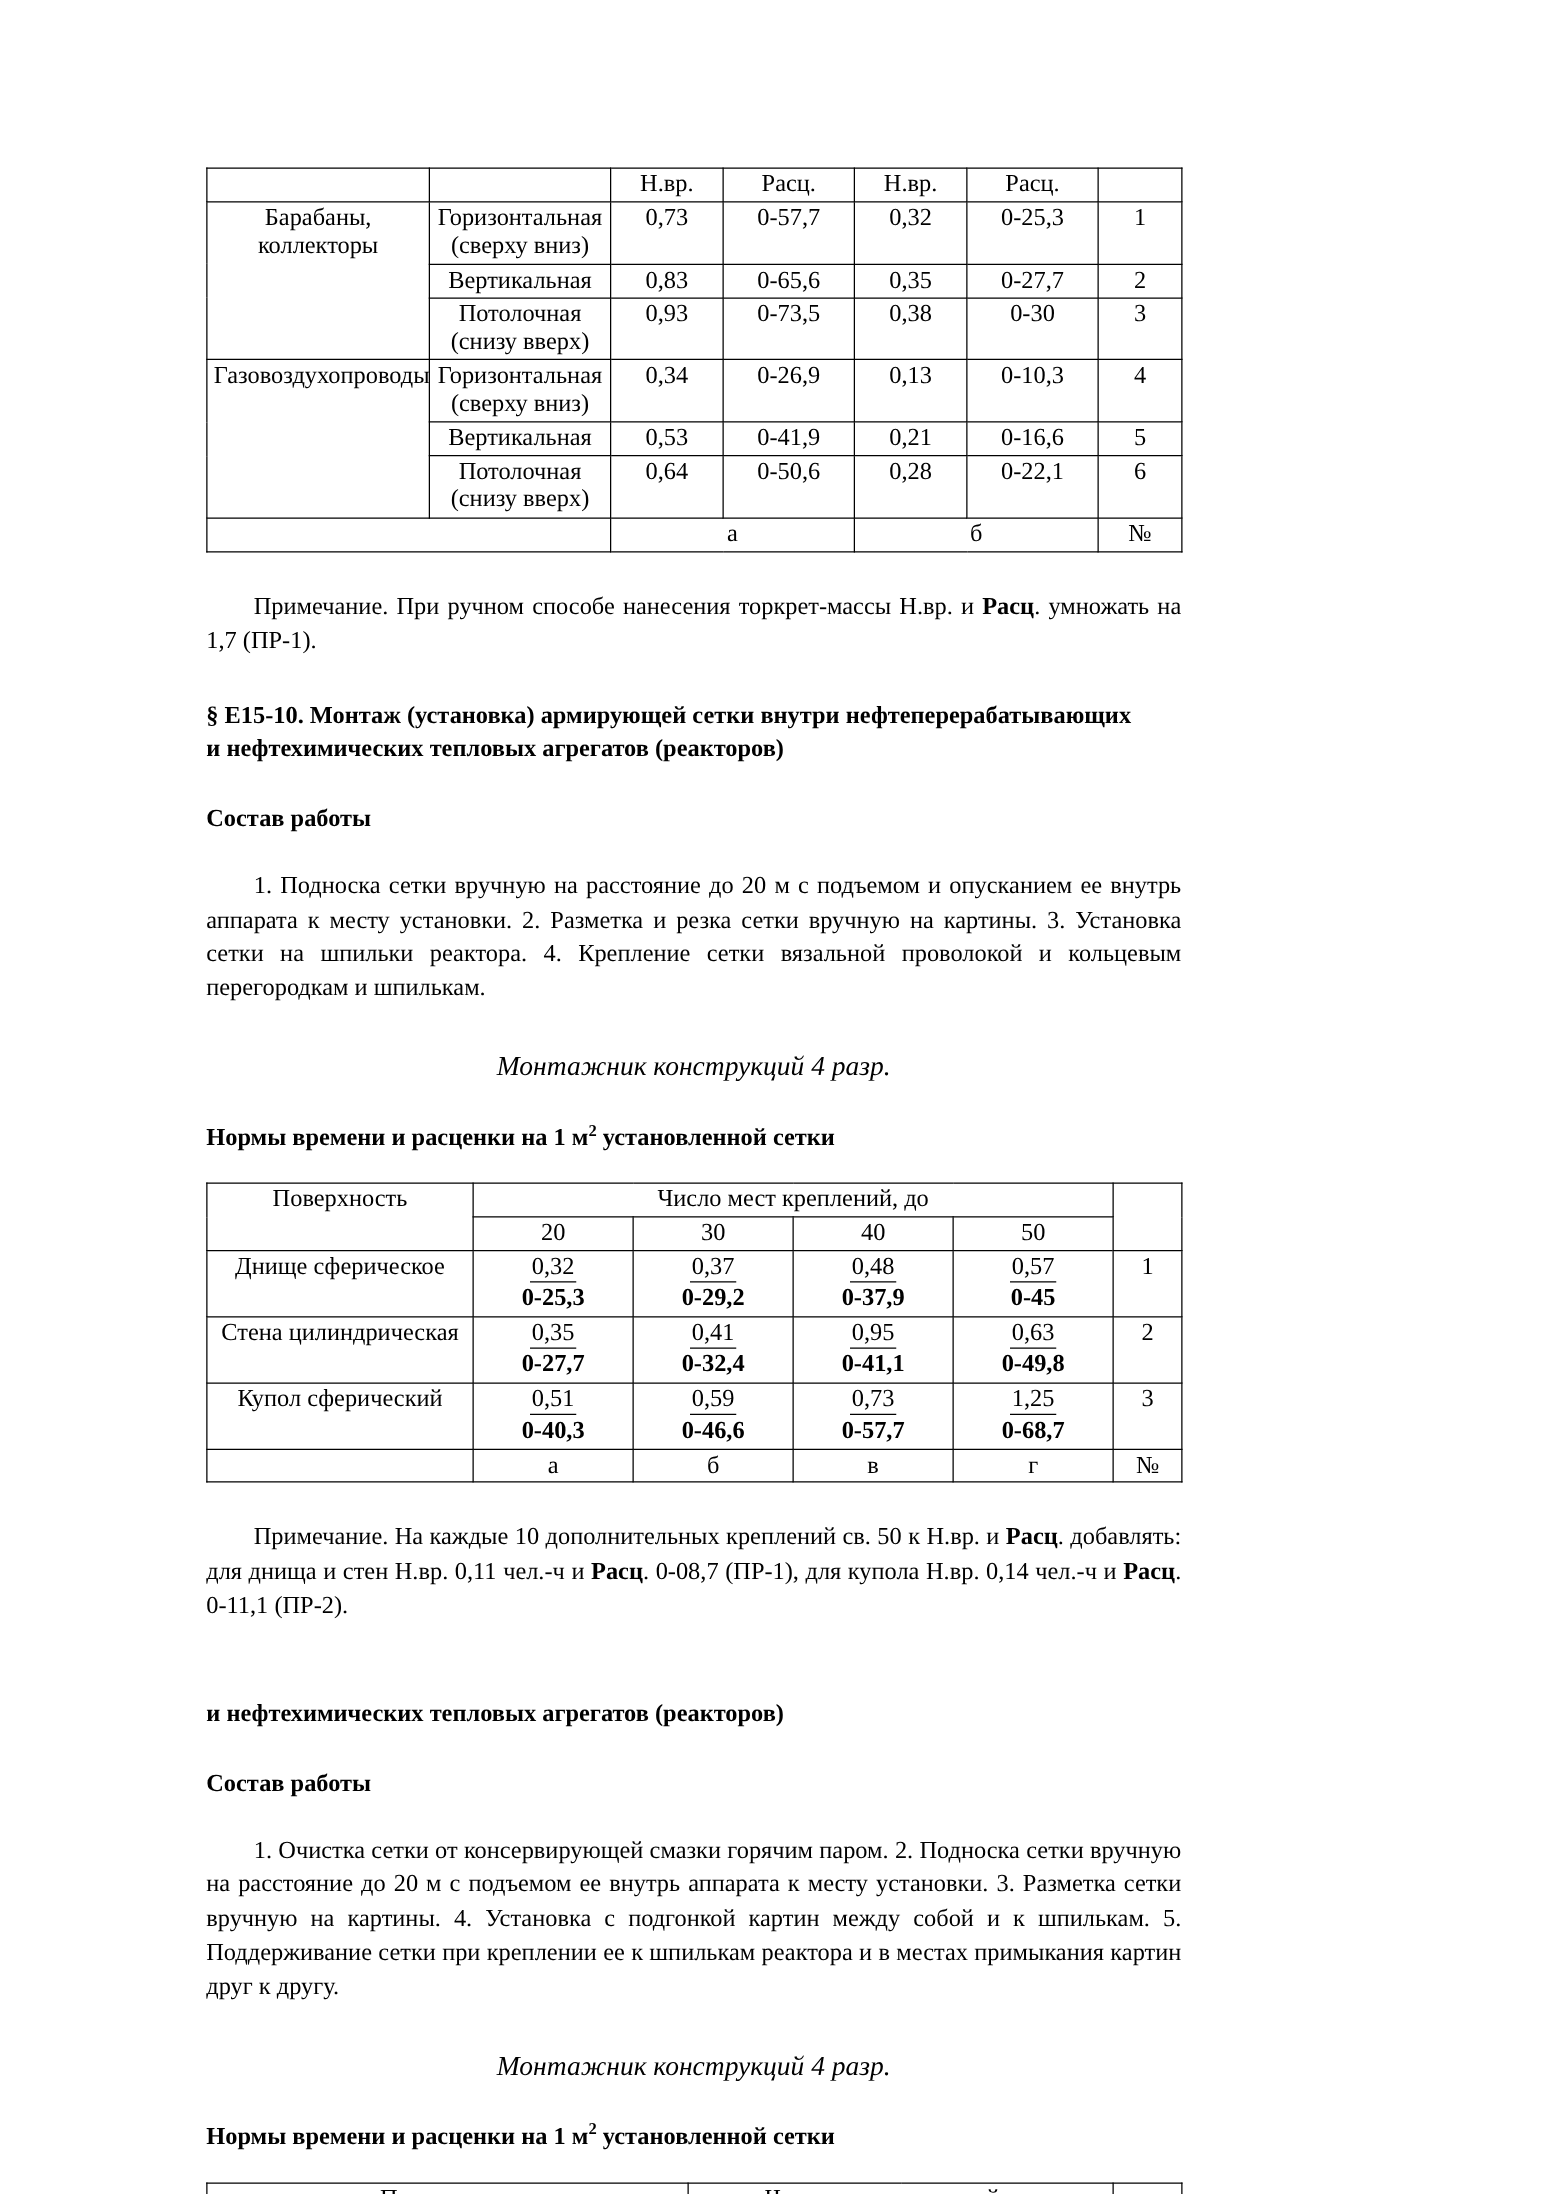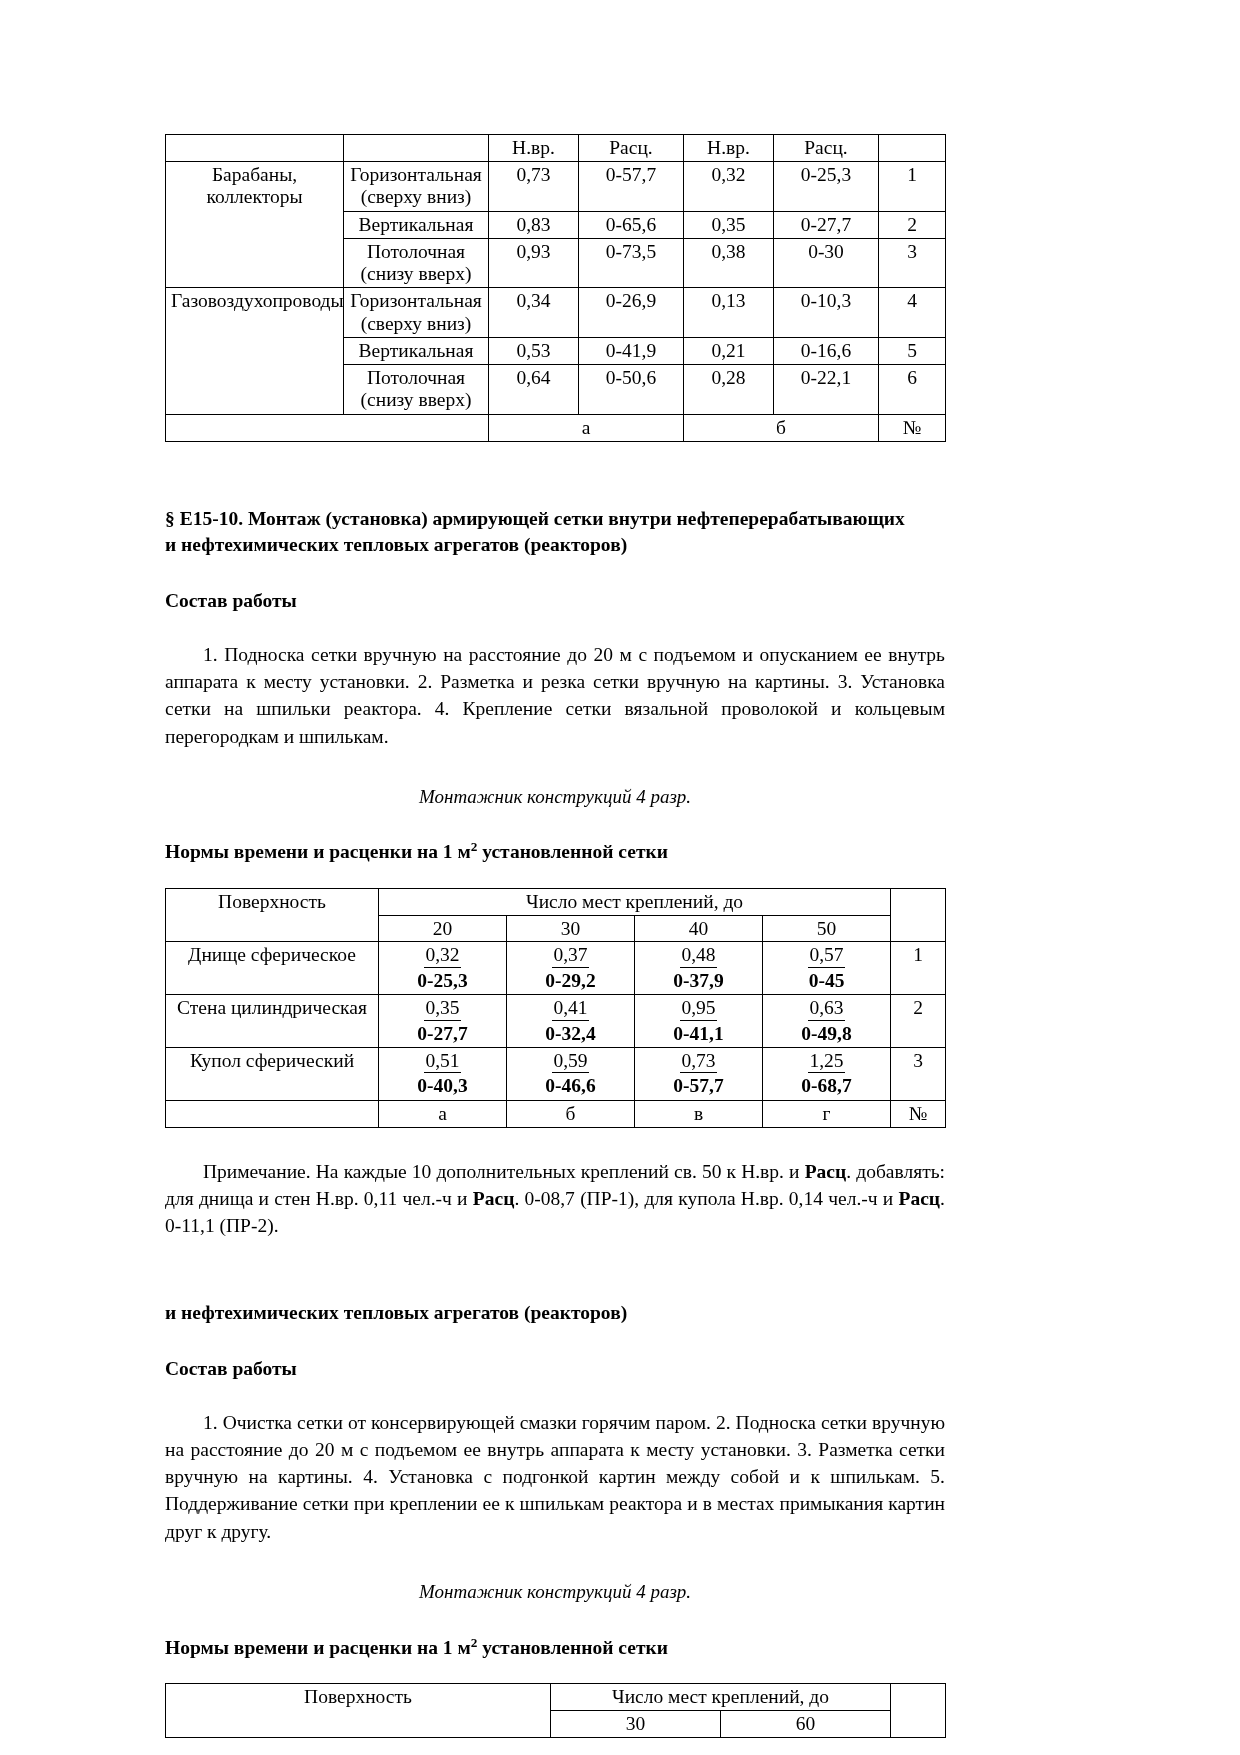--- a/index.html
+++ b/index.html
@@ -89,21 +89,21 @@
     line-height: 1.35;
   }
   h3.center-bold {
     margin: 0;
     font-size: 19.5px;
     font-weight: bold;
     line-height: 1.35;
   }
   p.center-italic {
     margin: 0;
-    font-size: 19px;
+    font-size: 22px;
     font-style: italic;
     text-align: center;
     line-height: 1.35;
   }
   .sp-22 { height: 22px; }
   .sp-26 { height: 26px; }
   .sp-30 { height: 30px; }
   .sp-34 { height: 34px; }
   b.inl { font-weight: bold; }
   sup { font-size: 0.68em; vertical-align: super; line-height: 0; }
@@ -207,20 +207,21 @@
           <td colspan="2"></td>
           <td colspan="2">а</td>
           <td colspan="2">б</td>
           <td>№</td>
         </tr>
       </tbody>
     </table>
 
     <div class="sp-30"></div>
 
+    <p class="note"><span>Примечание. При ручном способе нанесения торкрет-массы Н.вр. и </span><b class="inl">Расц</b><span>. умножать на 1,7 (ПР-1).</span></p>
 
     <div class="sp-34"></div>
 
     <h2 class="section-title">
       <span>§ Е15-10. Монтаж (установка) армирующей сетки внутри нефтеперерабатывающих</span><br>
       <span>и нефтехимических тепловых агрегатов (реакторов)</span>
     </h2>
 
     <div class="sp-30"></div>
 

